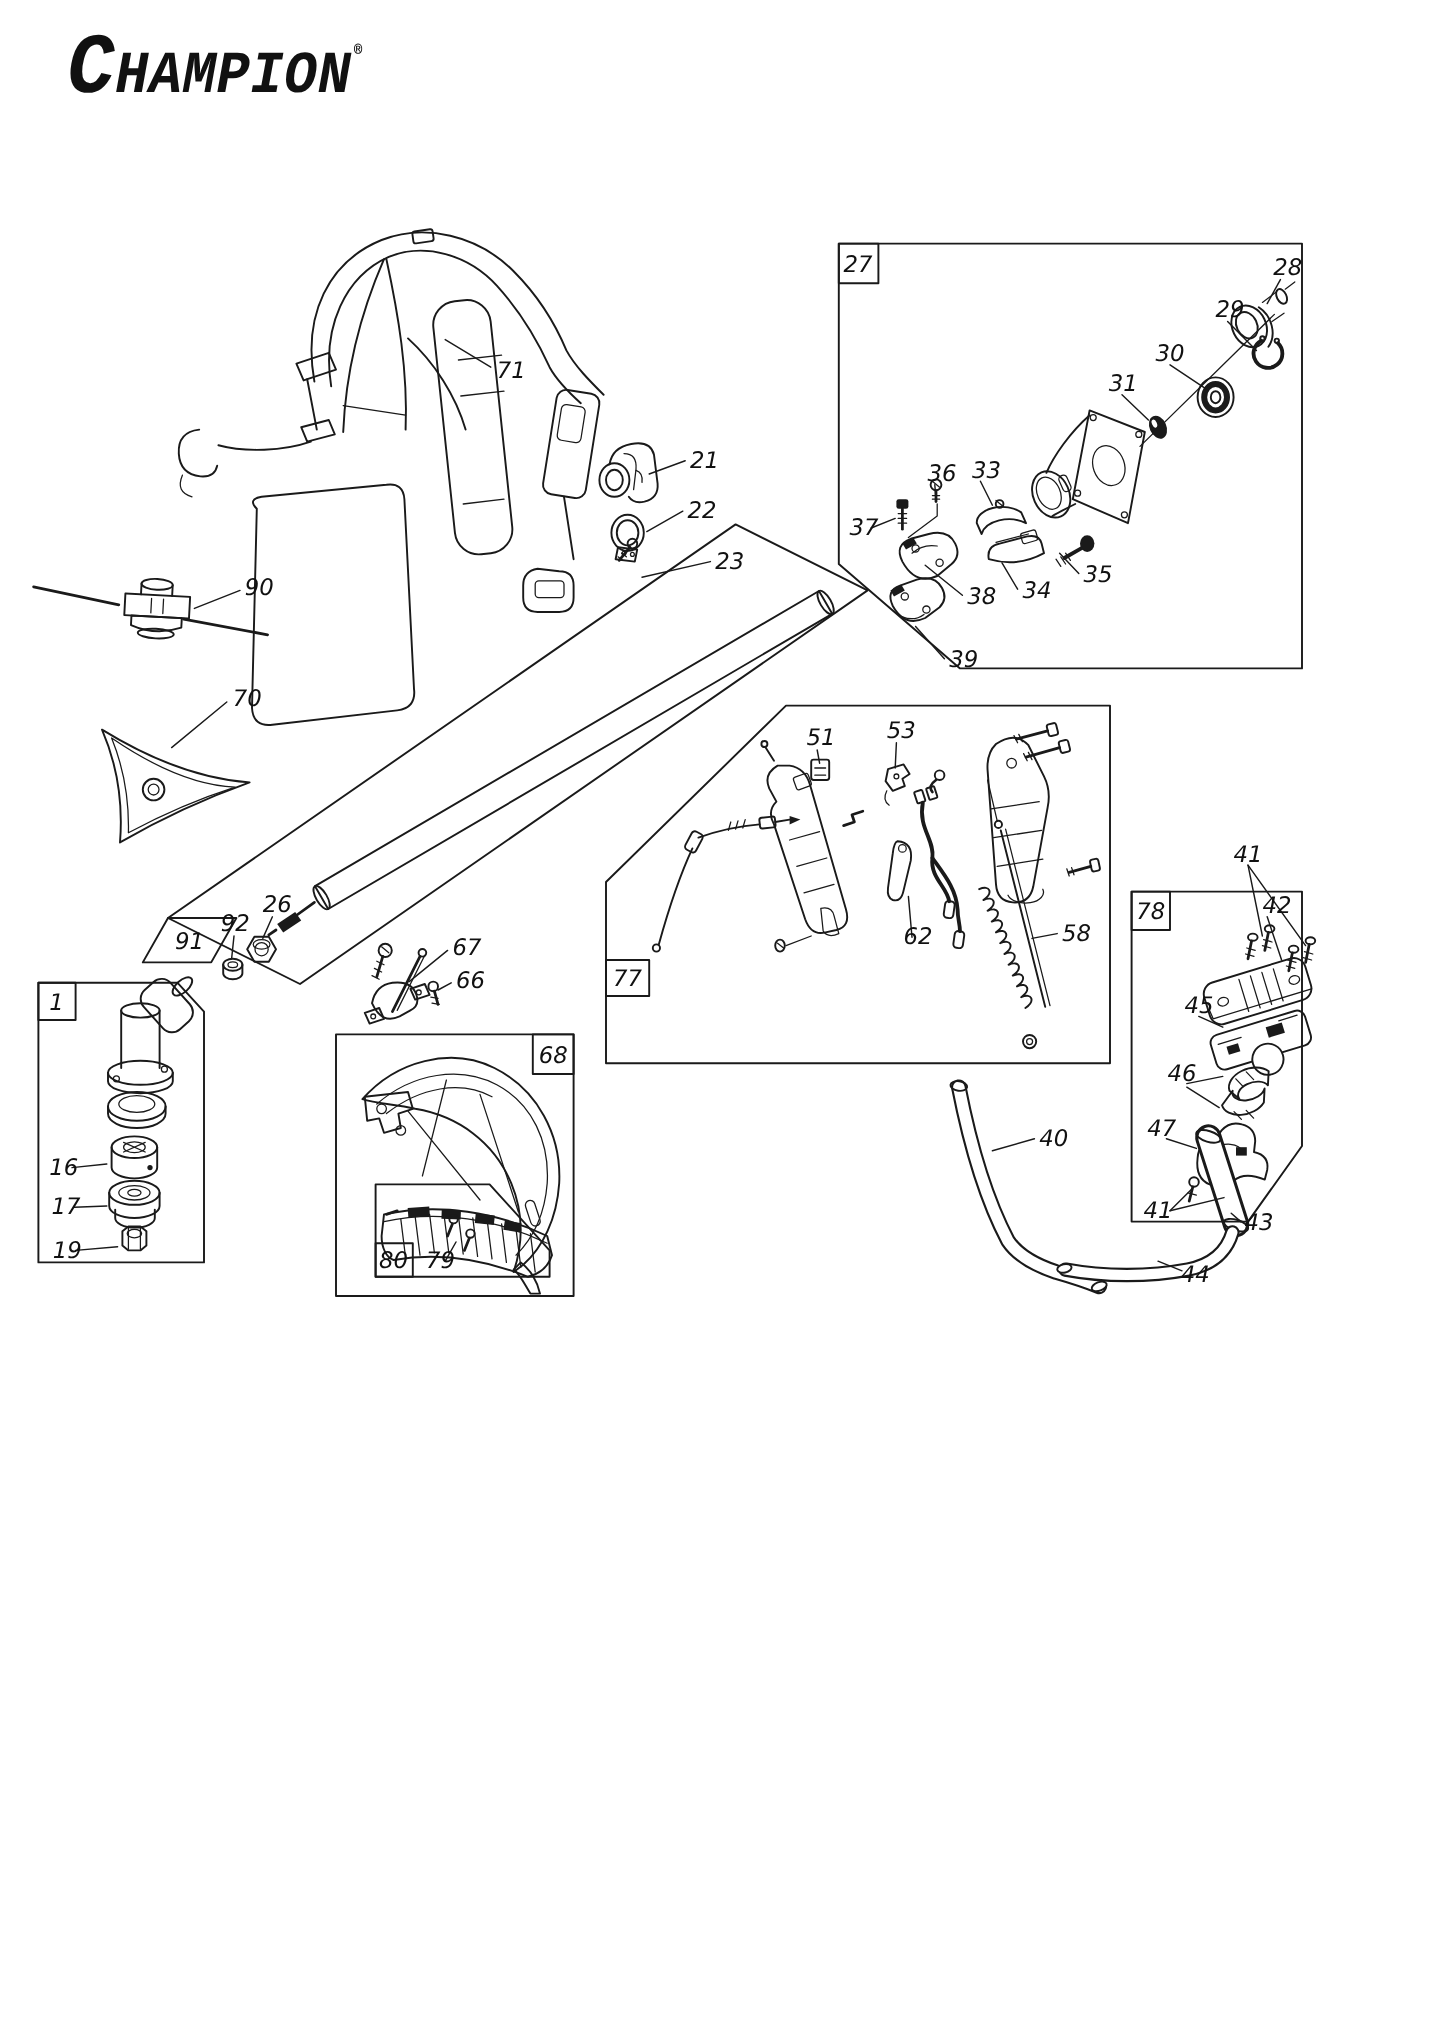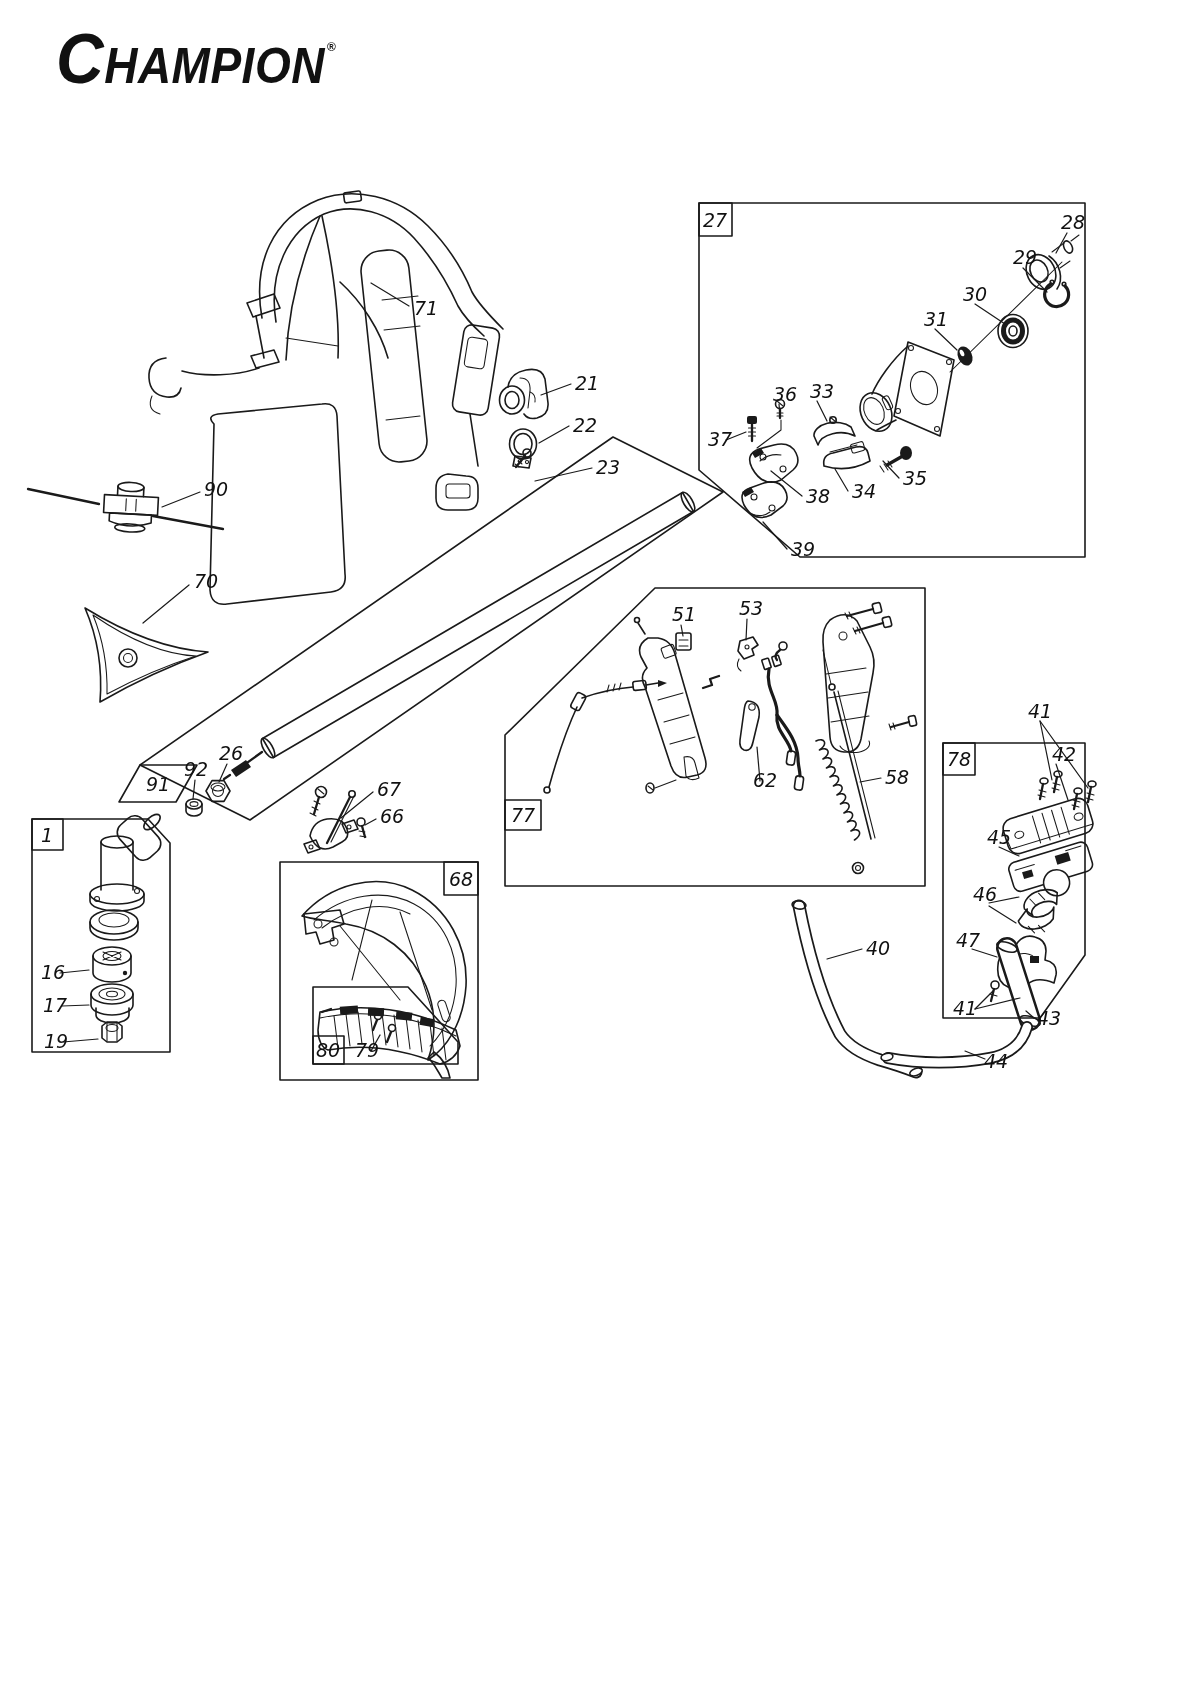--- a/index.html
+++ b/index.html
@@ -1,19 +1,19 @@
 <!DOCTYPE html>
 <html><head>
 <meta charset="utf-8">
 <style>
   html,body{margin:0;padding:0;background:#fff;}
   .page{position:relative;width:1191px;height:1684px;background:#fff;overflow:hidden;
         font-family:"DejaVu Sans",sans-serif;}
   .logo{position:absolute;left:56px;top:20px;color:#111;
-        font-family:Liberation Sans, sans-serif;font-style:italic;font-weight:bold;}
+        font-family:Liberation Mono, monospace;font-style:italic;font-weight:bold;}
   .logo-text{font-size:46px;letter-spacing:.5px;display:inline-block;transform:scaleY(1.08);}
   .logo-text::first-letter{font-size:66px;}
   .reg{font-size:12px;vertical-align:30px;font-style:normal;margin-left:2px;}
   svg{position:absolute;left:0;top:0;}
   svg *{fill:none;stroke:#1a1a1a;stroke-width:1.6;stroke-linecap:round;stroke-linejoin:round;}
   svg .dark{fill:#1a1a1a;stroke:none;}
   svg .wfill{fill:#fff;}
   svg .thin{stroke-width:1.05;}
   svg .med{stroke-width:2.3;}
   svg .thick{stroke-width:3.2;}

